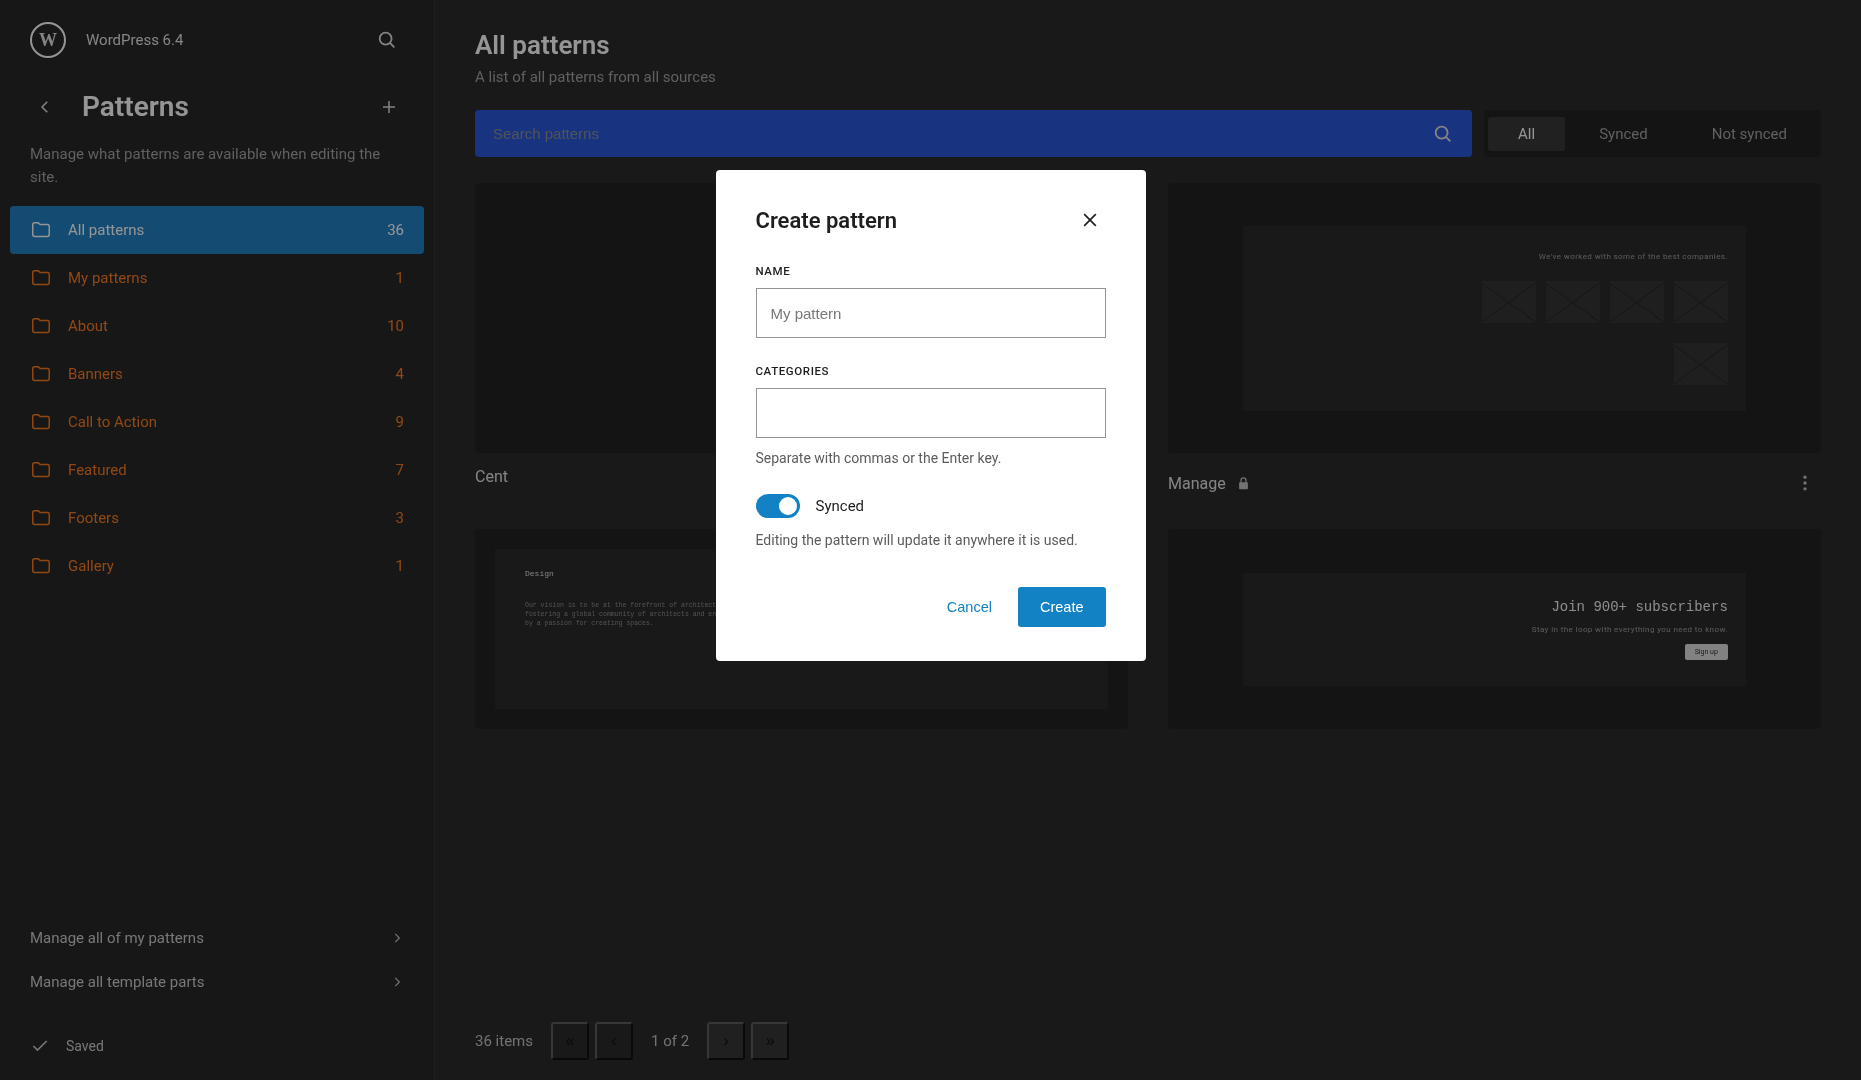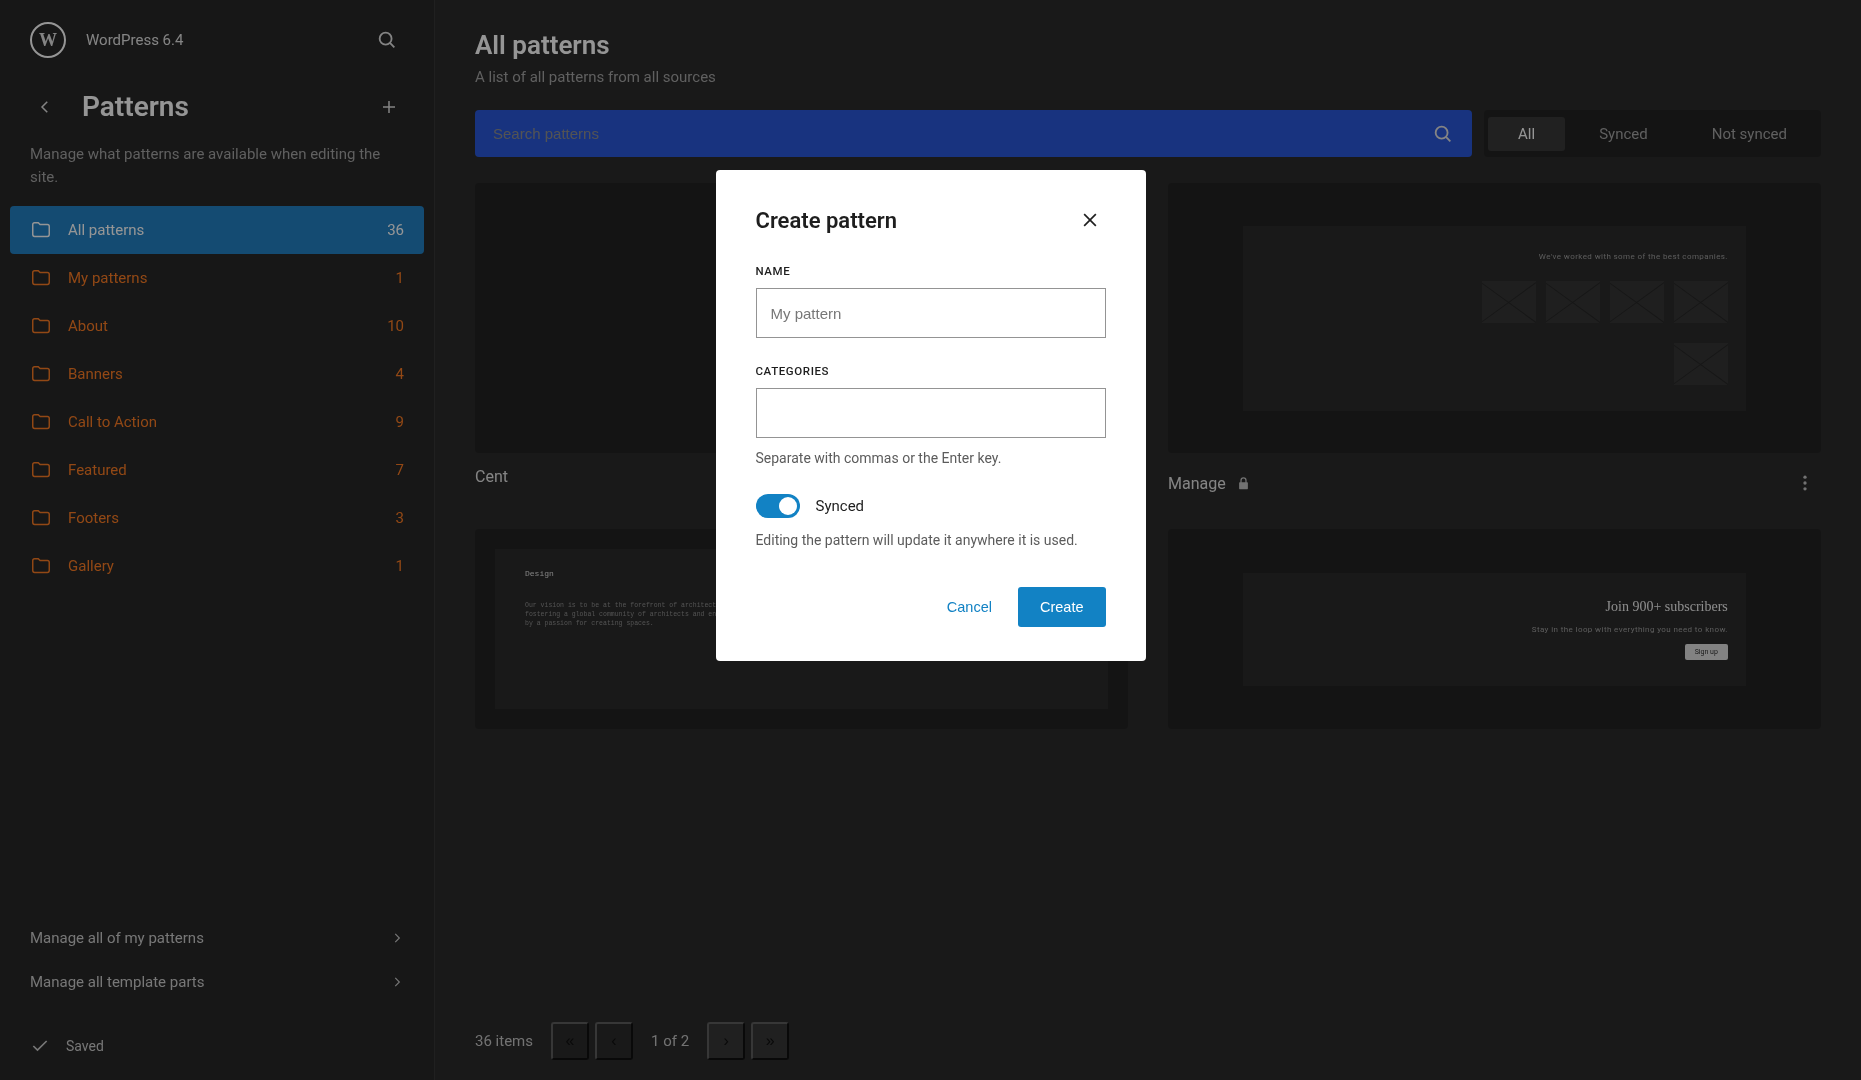--- a/index.html
+++ b/index.html
@@ -360,21 +360,21 @@
               <span class="svc-h">Maintenance</span>
               <span class="svc-p">Our vision is to be at the forefront of architectural innovation, fostering a global community of architects and enthusiasts united by a passion for creating spaces.</span>
             </div>
           </div>
         </div>
       </div>
 
       <div class="pattern-card">
         <div class="pattern-preview" style="height:200px">
           <div class="pattern-inner" style="gap:10px">
-            <span style="font-family:Liberation Serif, serif;font-size:14px;color:#eee">Join 900+ subscribers</span>
+            <span style="font-family:Liberation Mono, monospace;font-size:14px;color:#eee">Join 900+ subscribers</span>
             <span class="tiny-text">Stay in the loop with everything you need to know.</span>
             <span class="tiny-btn">Sign up</span>
           </div>
         </div>
       </div>
     </div>
 
     <div class="pager">
       <span>36 items</span>
       <div class="pager-btns">

